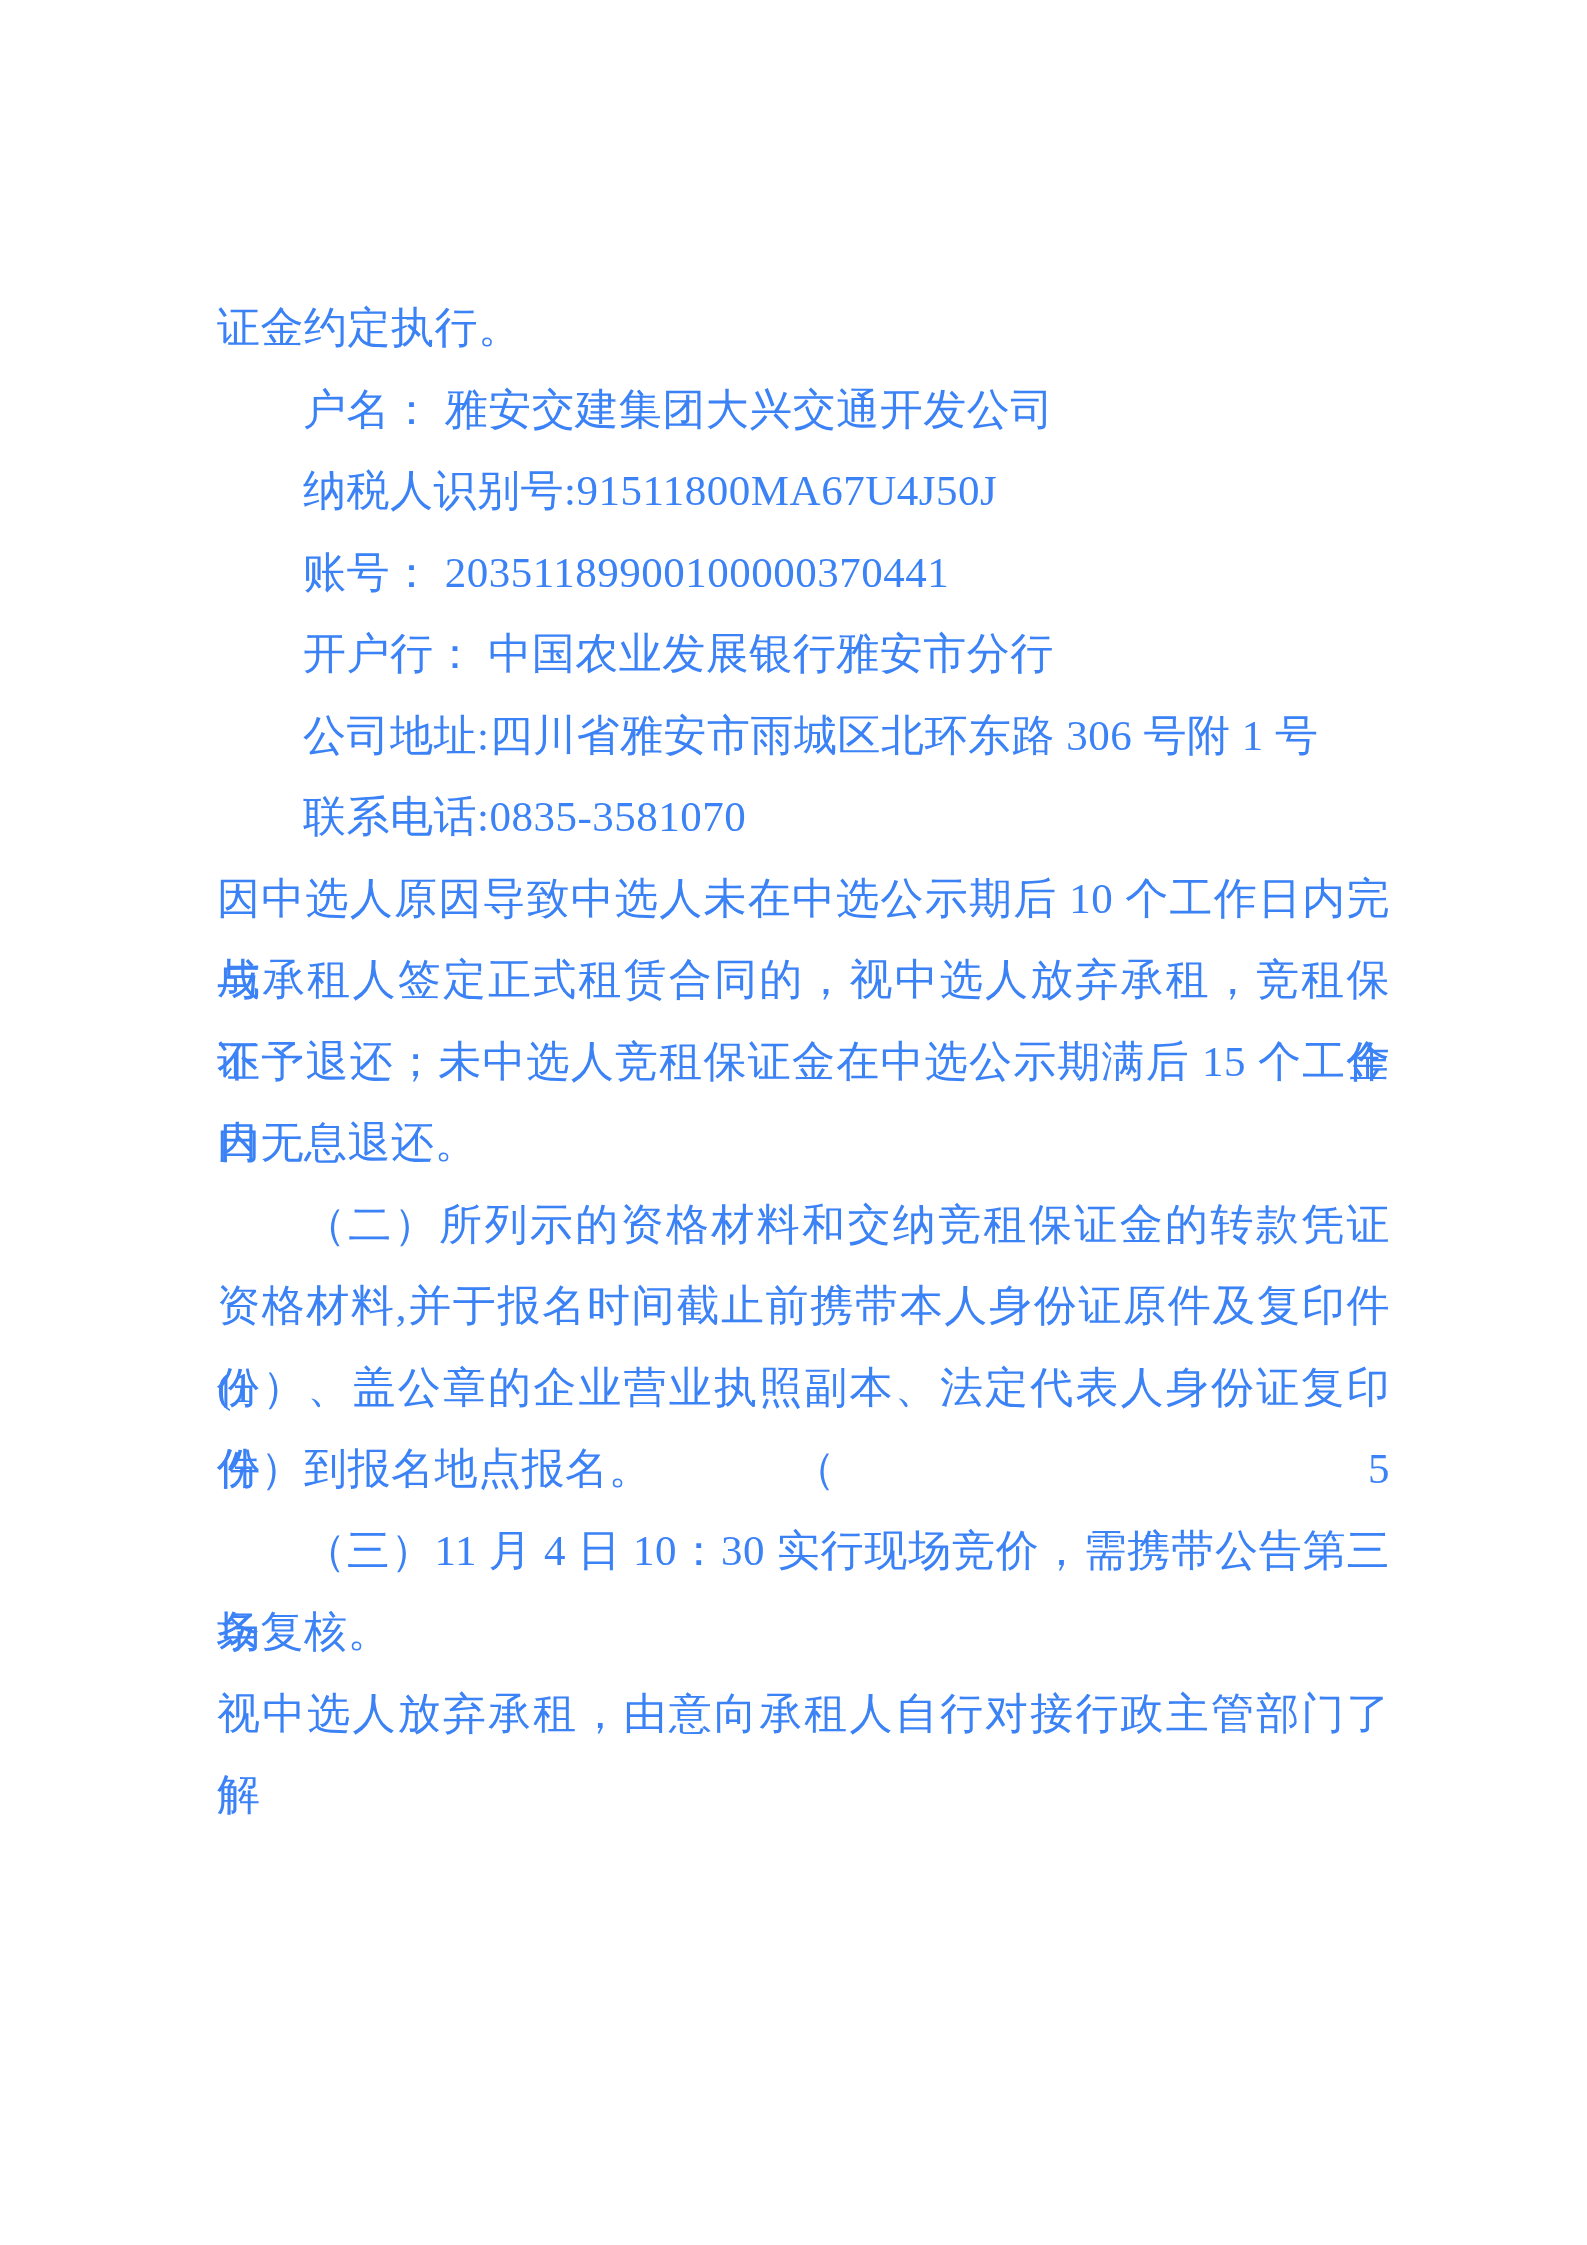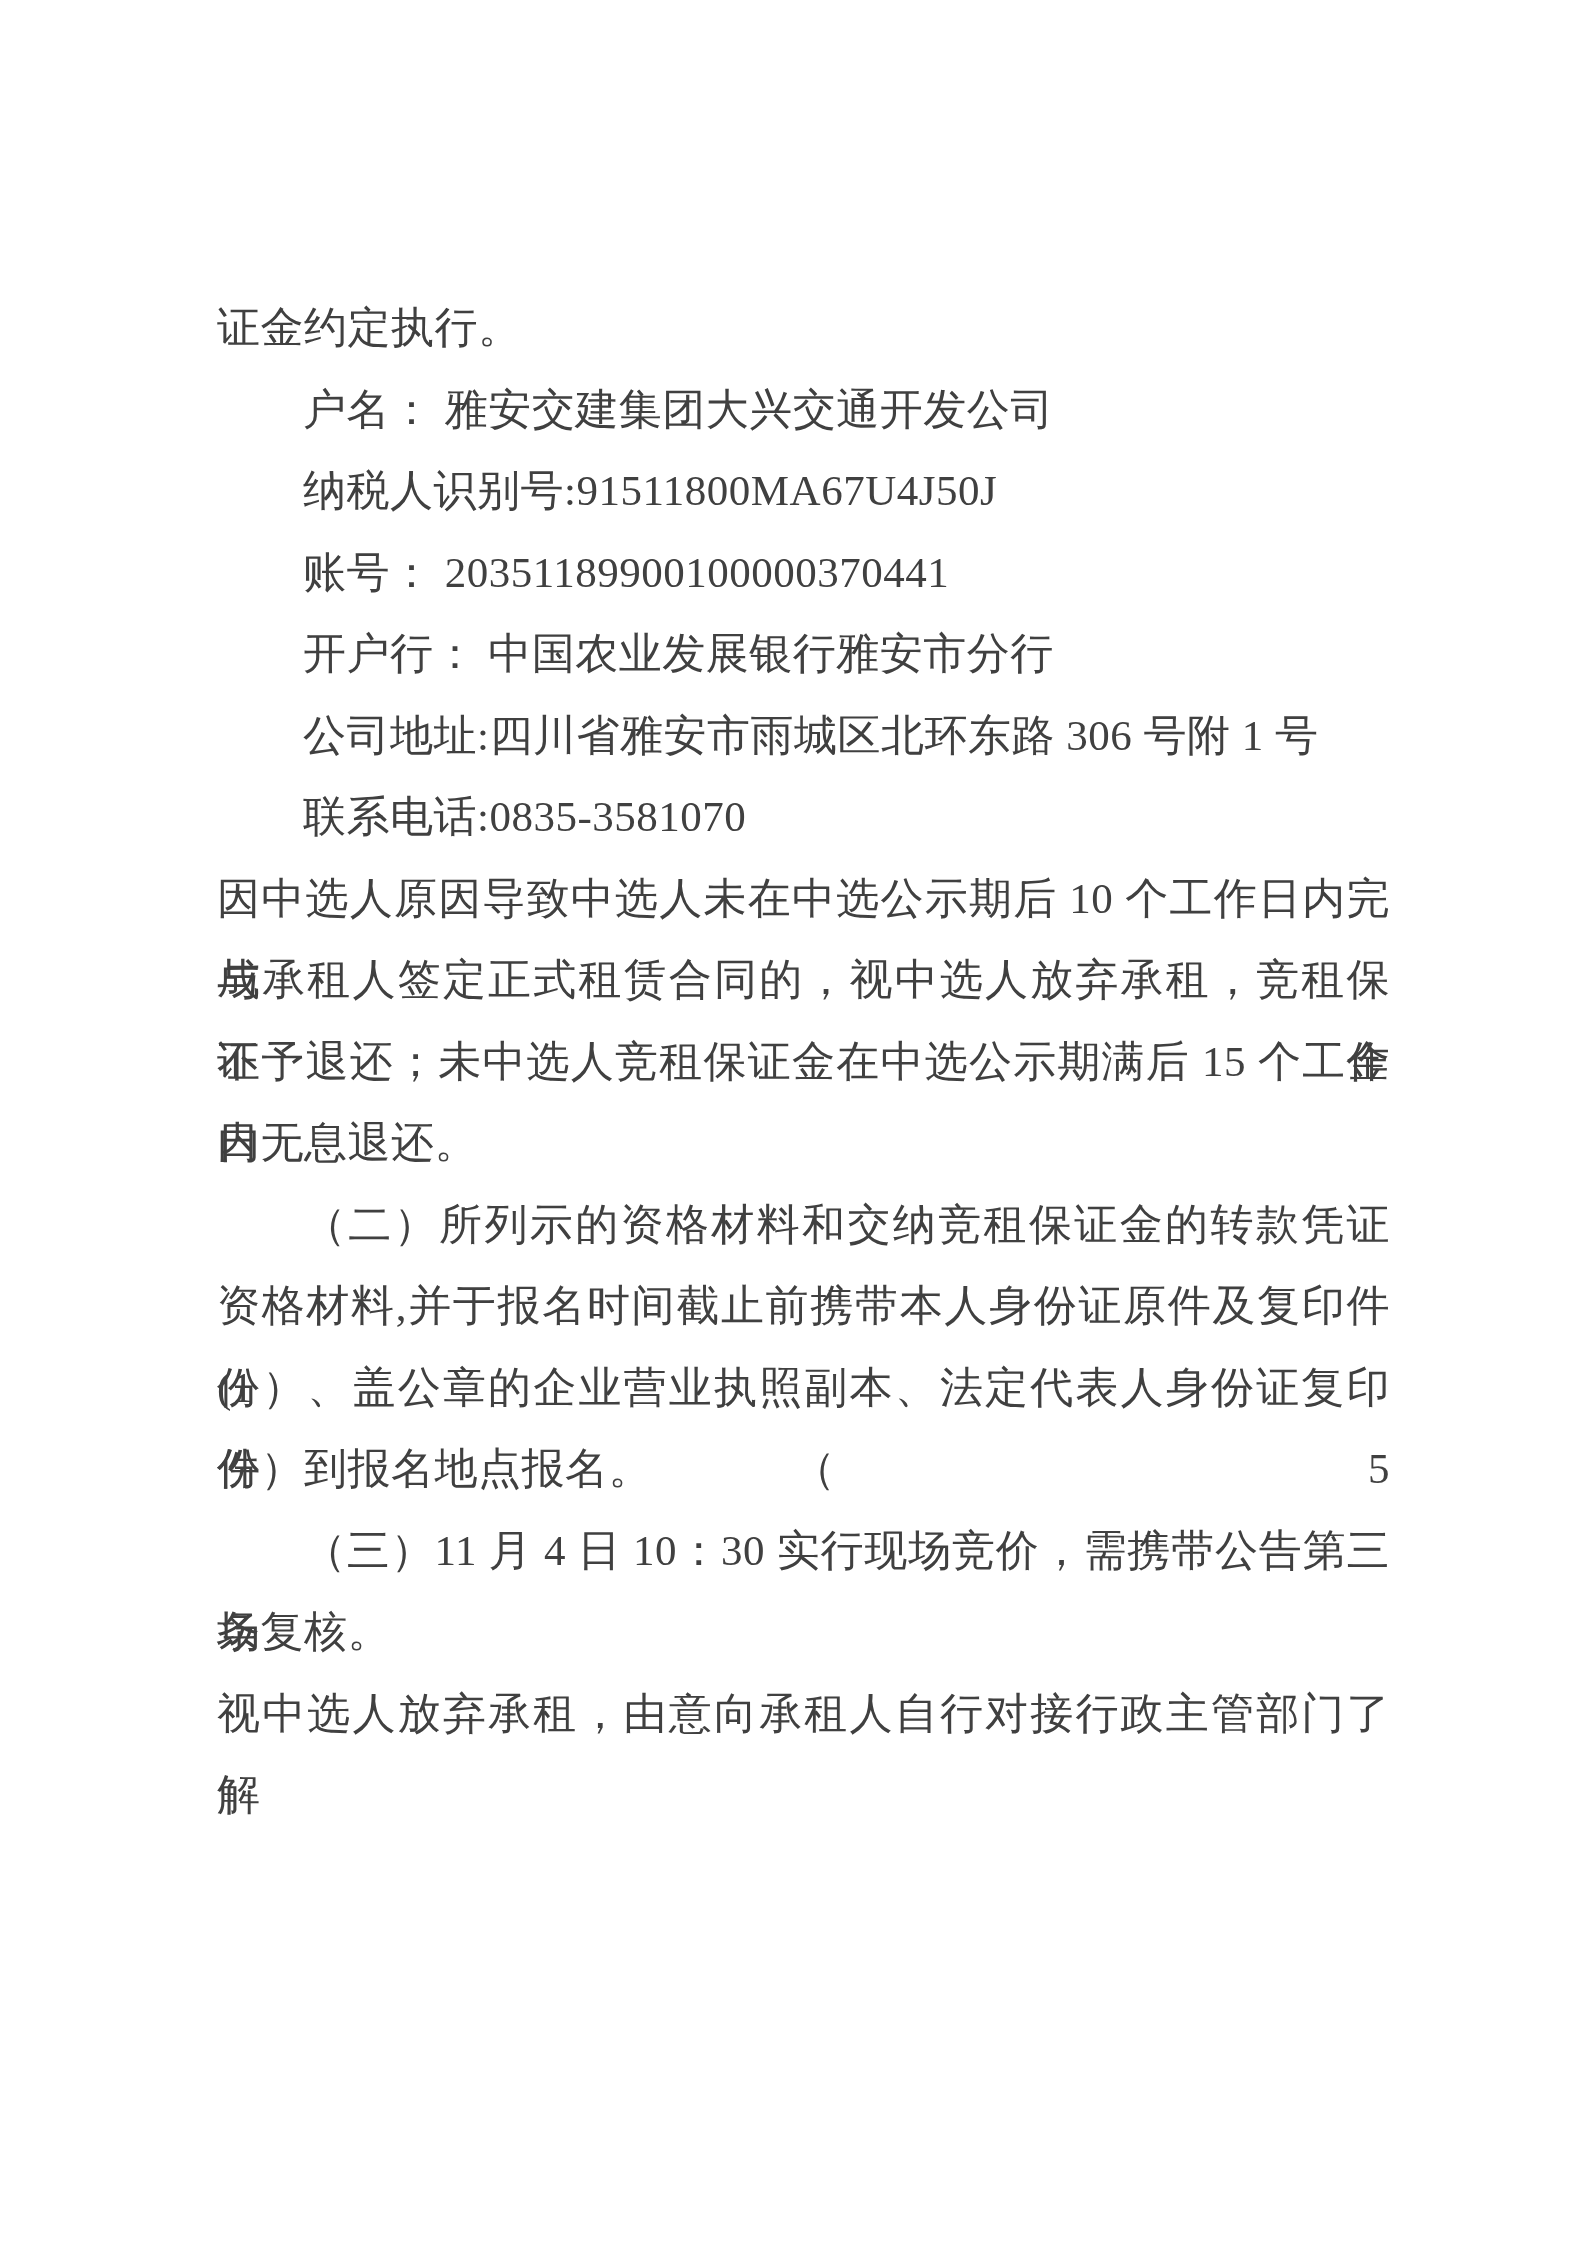--- a/index.html
+++ b/index.html
@@ -19,21 +19,21 @@
   .doc {
     position: absolute;
     left: 217px;
     top: 287px;
     width: 1173px;
   }
   .line {
     font-size: 43px;
     line-height: 81.5px;
     height: 81.5px;
-    color: #404040;
+    color: #3b82f6;
     letter-spacing: 0.5px;
     white-space: nowrap;
   }
   .indent {
     text-indent: 86px;
   }
   .just {
     white-space: normal;
     text-align: justify;
     text-align-last: justify;

